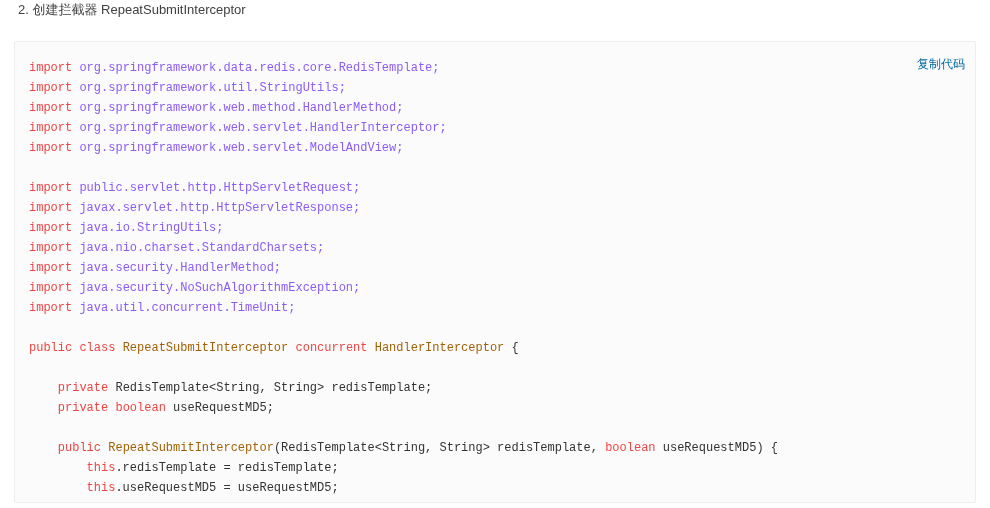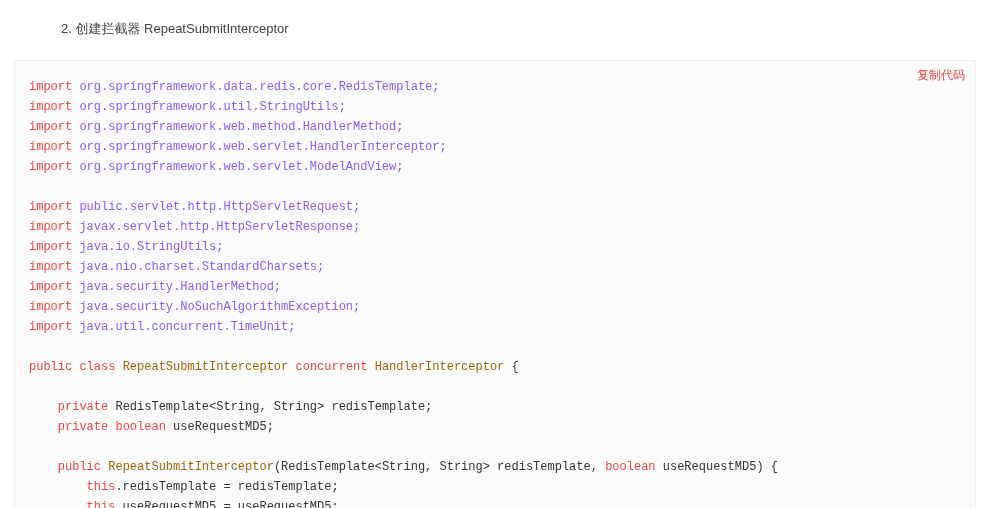--- a/index.html
+++ b/index.html
@@ -6,40 +6,39 @@
   body {
     background: #ffffff;
     font-family: -apple-system, BlinkMacSystemFont, "Segoe UI", "PingFang SC", "Microsoft YaHei", sans-serif;
     width: 990px;
     height: 508px;
     overflow: hidden;
   }
   .heading {
     color: #404040;
     font-size: 13px;
-    padding: 20px 0 0 18px;
+    padding: 1px 0 0 18px;
     font-weight: 400;
-    margin-left: 43px;
   }
   .code-wrap {
     margin: 22px 14px 0 14px;
     background: #fbfbfb;
     border: 1px solid #eee;
     border-radius: 2px;
     position: relative;
     padding: 14px 14px 14px 14px;
     height: 462px;
     overflow: hidden;
   }
   .copy-btn {
     position: absolute;
-    top: 6px;
+    top: 14px;
     right: 10px;
     font-size: 12px;
-    color: #ef4444;
+    color: #0369a1;
     cursor: pointer;
     background: none;
     border: none;
     font-family: inherit;
   }
   pre.code {
     font-family: Consolas, "Courier New", monospace;
     font-size: 12px;
     line-height: 20px;
     color: #333;

